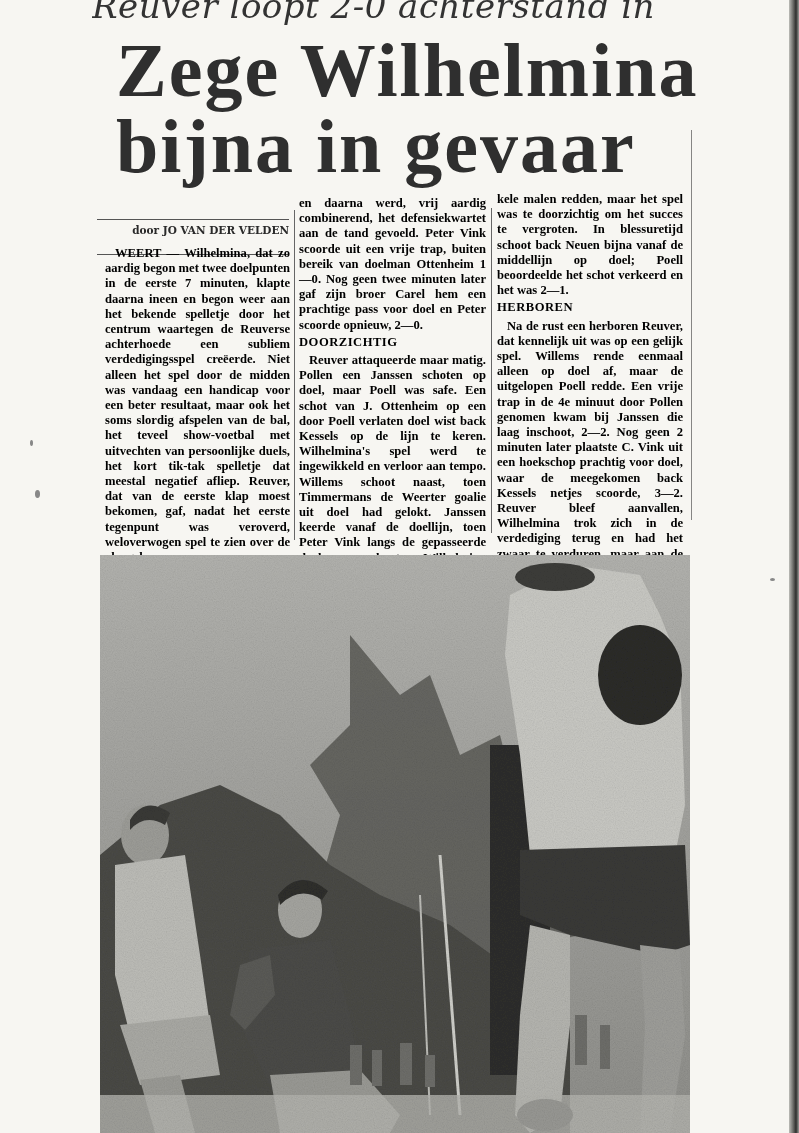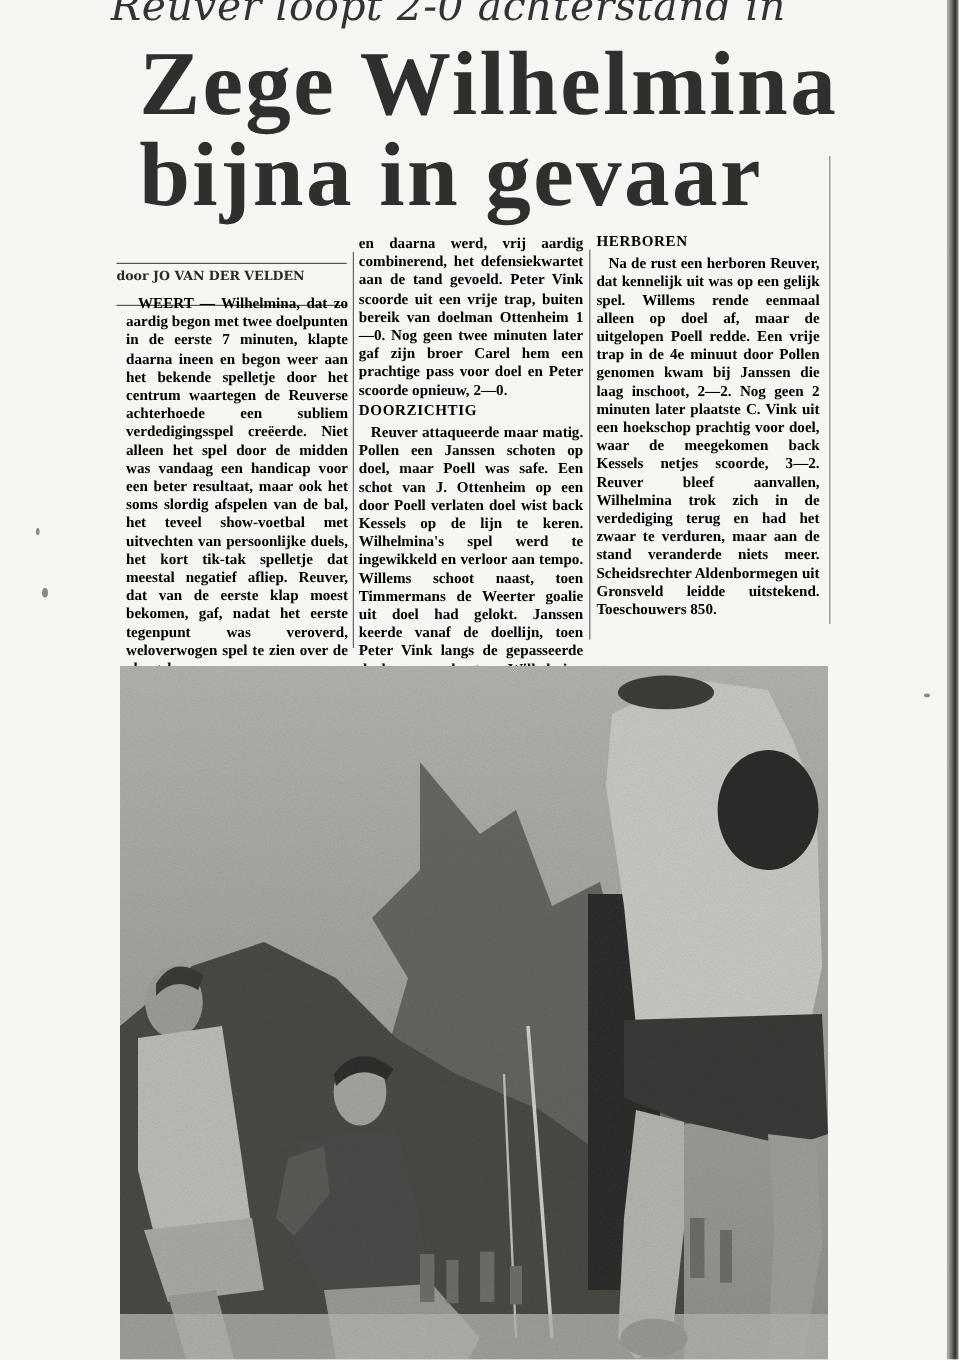--- a/index.html
+++ b/index.html
@@ -12,21 +12,21 @@
 
   .kicker { position: absolute; left: 92px; top: -14px; width: 600px; height: 40px; overflow: hidden;
     font-family: "DejaVu Serif", serif; font-style: italic; font-size: 34px; color: #333; white-space: nowrap;
     letter-spacing: 0.5px; }
   .headline { position: absolute; left: 94px; top: 32px; width: 600px; font-family: "Liberation Serif", serif;
     font-weight: bold; font-size: 76px; line-height: 76px; color: #2f2f2f; letter-spacing: 2px; margin-left: 22px; }
   .headline span { display: block; }
 
   .byline { position: absolute; left: 97px; top: 219px; width: 192px; height: 36px;
     border-top: 1px solid #555; border-bottom: 1px solid #555; font-size: 10.5px; font-weight: bold;
-    text-align: left; line-height: 20px; font-family: "DejaVu Serif", serif; }
+    text-align: right; line-height: 20px; font-family: "DejaVu Serif", serif; }
   .byline .pre { font-weight: bold; }
 
   .col { position: absolute; font-family: "Liberation Serif", serif; font-size: 12.6px; line-height: 15.2px;
     text-align: justify; color: #000000; font-weight: bold; }
   .col p { text-indent: 10px; }
   .col .noindent { text-indent: 0; }
   .col h4 { font-family: "Liberation Serif", serif; font-size: 12.6px; font-weight: bold;
     letter-spacing: 0.5px; margin: 2px 0 3px 0; }
   .col1 { left: 105px; top: 246px; width: 185px; }
   .col2 { left: 299px; top: 196px; width: 187px; }
@@ -65,20 +65,21 @@
     <p>WEERT — Wilhelmina, dat zo aardig begon met twee doelpunten in de eerste 7 minuten, klapte daarna ineen en begon weer aan het bekende spelletje door het centrum waartegen de Reuverse achterhoede een subliem verdedigingsspel creëerde. Niet alleen het spel door de midden was vandaag een handicap voor een beter resultaat, maar ook het soms slordig afspelen van de bal, het teveel show-voetbal met uitvechten van persoonlijke duels, het kort tik-tak spelletje dat meestal negatief afliep. Reuver, dat van de eerste klap moest bekomen, gaf, nadat het eerste tegenpunt was veroverd, weloverwogen spel te zien over de vleugels.</p>
     <h4>VOORSPRONG</h4>
     <p>In de eerste 5 minuten tastte Wilhelmina de tegenstander af</p>
   </div>
 <div class="col col2">
     <p class="noindent">en daarna werd, vrij aardig combinerend, het defensiekwartet aan de tand gevoeld. Peter Vink scoorde uit een vrije trap, buiten bereik van doelman Ottenheim 1—0. Nog geen twee minuten later gaf zijn broer Carel hem een prachtige pass voor doel en Peter scoorde opnieuw, 2—0.</p>
     <h4>DOORZICHTIG</h4>
     <p>Reuver attaqueerde maar matig. Pollen een Janssen schoten op doel, maar Poell was safe. Een schot van J. Ottenheim op een door Poell verlaten doel wist back Kessels op de lijn te keren. Wilhelmina's spel werd te ingewikkeld en verloor aan tempo. Willems schoot naast, toen Timmermans de Weerter goalie uit doel had gelokt. Janssen keerde vanaf de doellijn, toen Peter Vink langs de gepasseerde doelman schoot. Wilhelmina kwam nog wel terug en doelman Ottenheim moest en-</p>
   </div>
 <div class="col col3">
+    <p class="noindent">kele malen redden, maar het spel was te doorzichtig om het succes te vergroten. In blessuretijd schoot back Neuen bijna vanaf de middellijn op doel; Poell beoordeelde het schot verkeerd en het was 2—1.</p>
     <h4>HERBOREN</h4>
     <p>Na de rust een herboren Reuver, dat kennelijk uit was op een gelijk spel. Willems rende eenmaal alleen op doel af, maar de uitgelopen Poell redde. Een vrije trap in de 4e minuut door Pollen genomen kwam bij Janssen die laag inschoot, 2—2. Nog geen 2 minuten later plaatste C. Vink uit een hoekschop prachtig voor doel, waar de meegekomen back Kessels netjes scoorde, 3—2. Reuver bleef aanvallen, Wilhelmina trok zich in de verdediging terug en had het zwaar te verduren, maar aan de stand veranderde niets meer. Scheidsrechter Aldenbormegen uit Gronsveld leidde uitstekend. Toeschouwers 850.</p>
   </div>
 
 <div class="photo">
   <svg width="590" height="578" viewBox="0 0 590 578">
     <defs>
       <filter id="grain" x="0" y="0" width="100%" height="100%">
         <feTurbulence type="fractalNoise" baseFrequency="0.9" numOctaves="2" seed="3" result="n"></feTurbulence>
         <feColorMatrix type="saturate" values="0" in="n" result="g"></feColorMatrix>

